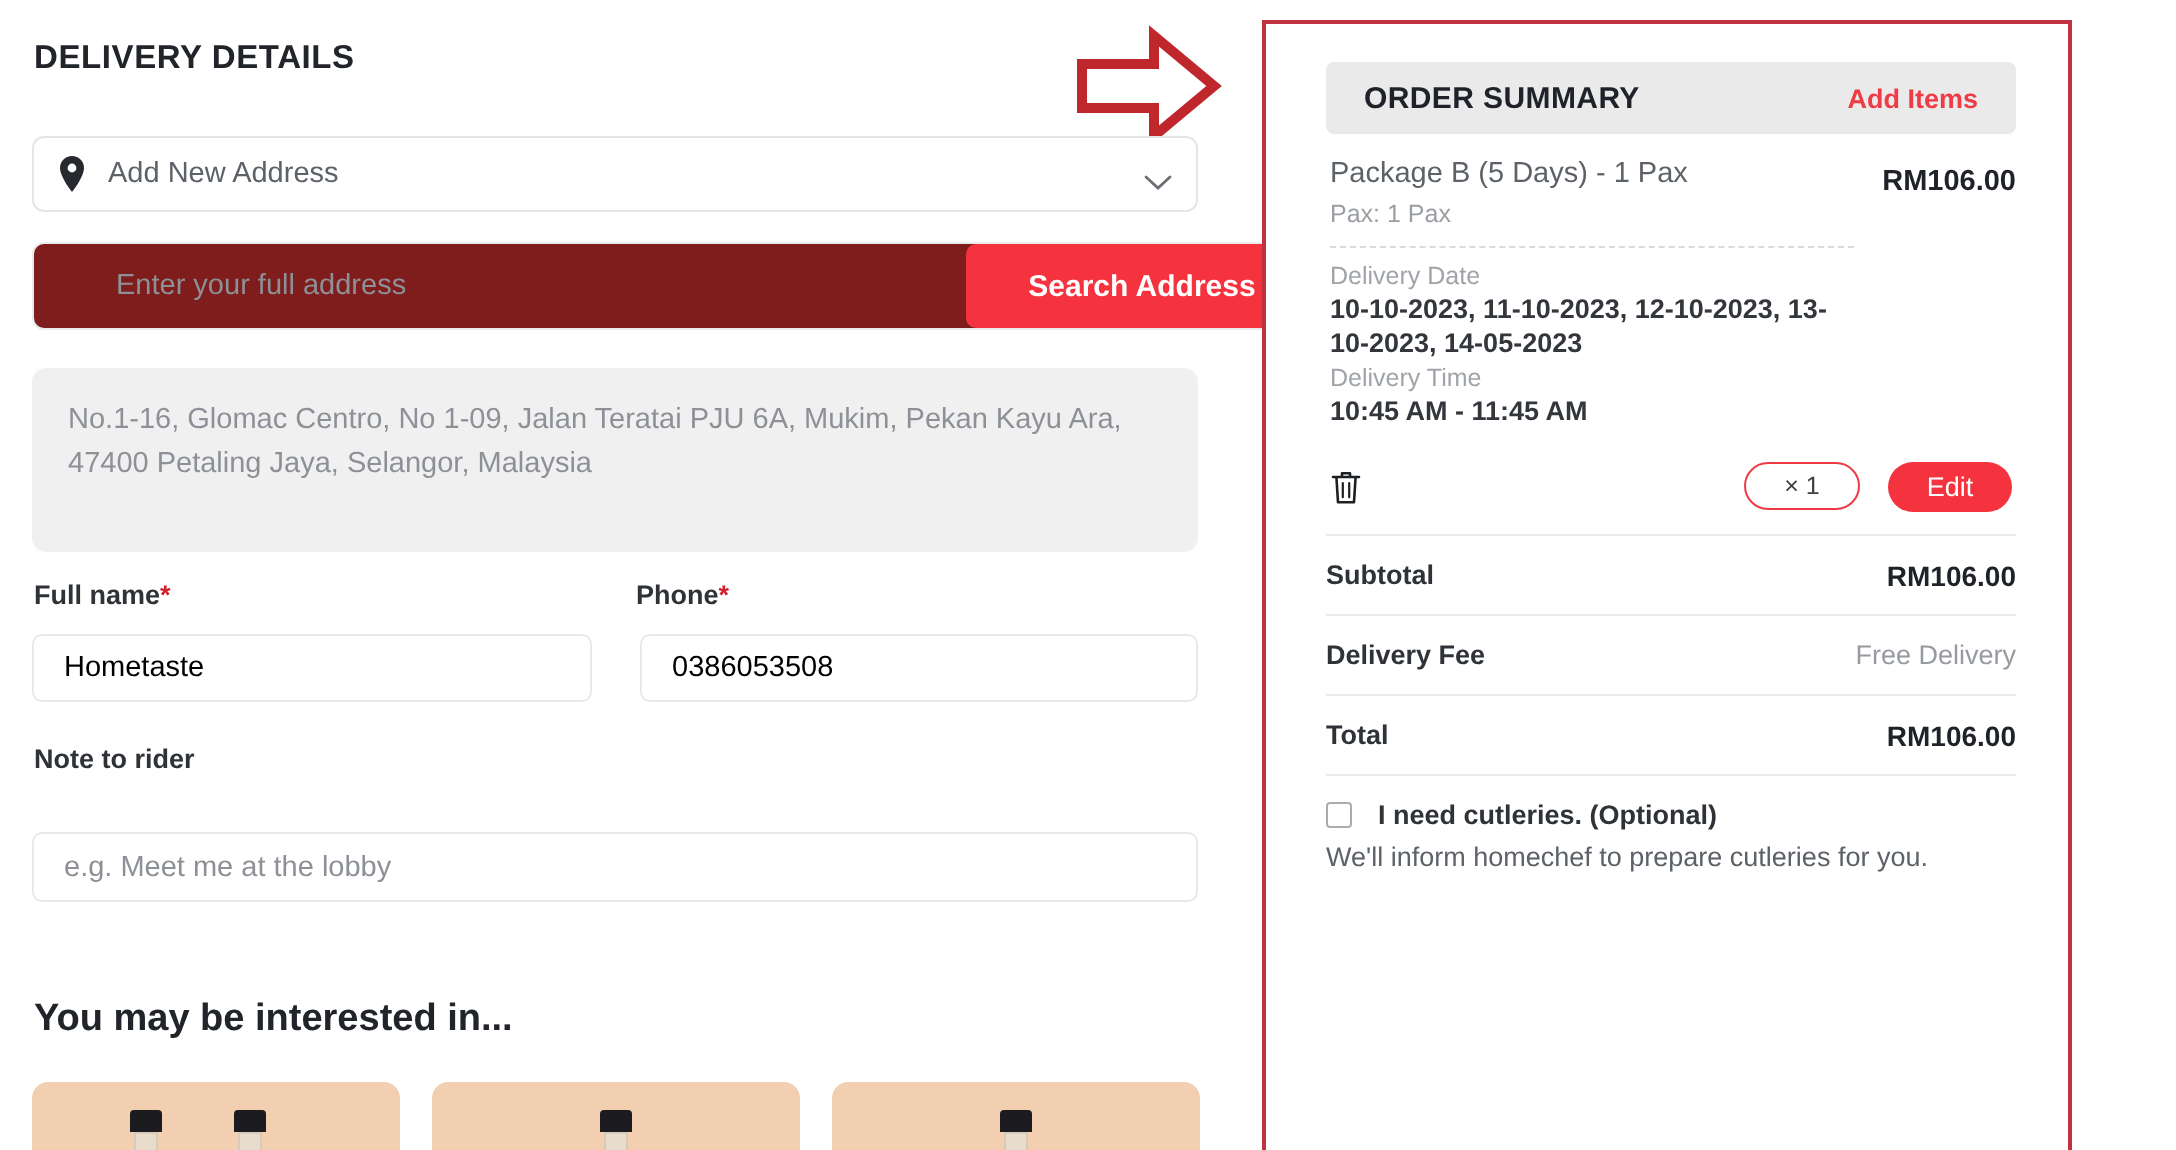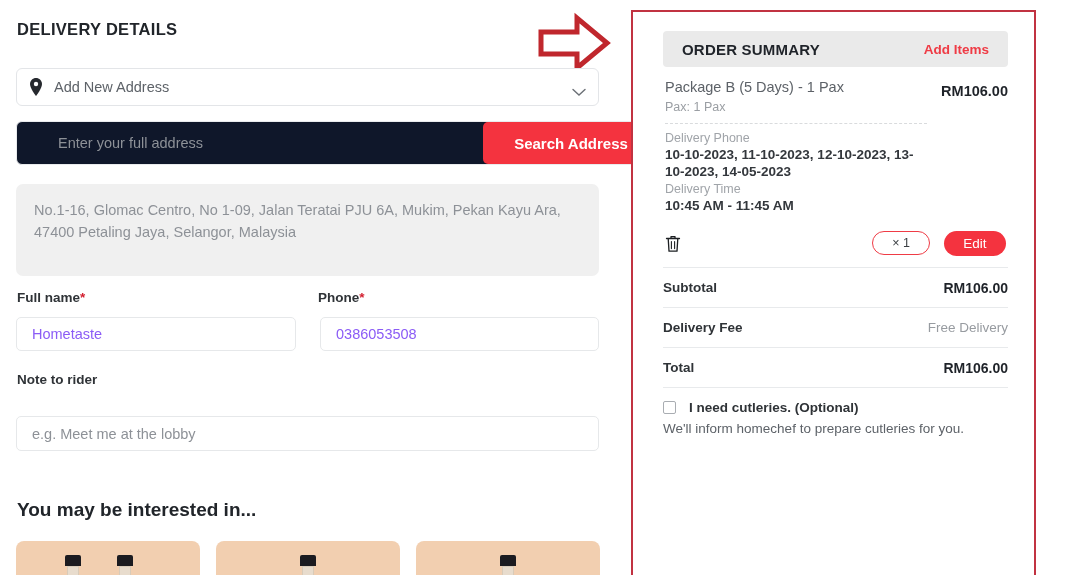--- a/index.html
+++ b/index.html
@@ -71,21 +71,21 @@
 
   
   .search-row {
     position: absolute;
     left: 16px;
     top: 121px;
     width: 644px;
     height: 44px;
     border: 1px solid #e9ebed;
     border-radius: 6px;
-    background: #0f172a;
+    background: #7f1d1d;
     box-sizing: border-box;
     display: flex;
     align-items: stretch;
     overflow: hidden;
   }
   .search-row .sr-input {
     flex: 1 1 auto;
     display: flex;
     align-items: center;
     padding-left: 41px;
@@ -147,21 +147,21 @@
     position: absolute;
     height: 34px;
     border: 1px solid #e6e8ea;
     border-radius: 5px;
     background: #fff;
     box-sizing: border-box;
     display: flex;
     align-items: center;
     padding: 0 15px;
     font-size: 14.5px;
-    color: #8b5cf6;
+    color: #000000;
   }
   .txt-input.ph { color: #8d9197; }
 
   #fullname-label { left: 17px; top: 290px; }
   #fullname-input { left: 16px; top: 317px; width: 280px; }
   #phone-label   { left: 318px; top: 290px; }
   #phone-input   { left: 320px; top: 317px; width: 279px; }
   #note-label    { left: 17px; top: 372px; }
   #note-input    { left: 16px; top: 416px; width: 583px; height: 35px; }
 
@@ -471,21 +471,21 @@
     </div>
 
     <div class="item-block">
       <div class="item-name">Package B (5 Days) - 1 Pax</div>
       <div class="item-pax">Pax: 1 Pax</div>
       <div class="dash-div"></div>
 
       <div class="item-price">RM106.00</div>
 
       <div class="meta-row">
-        <div class="meta-label">Delivery Phone</div>
+        <div class="meta-label">Delivery Date</div>
         <div class="meta-value">10-10-2023, 11-10-2023, 12-10-2023, 13-10-2023, 14-05-2023</div>
       </div>
       <div class="meta-row" style="margin-top:1px">
         <div class="meta-label">Delivery Time</div>
         <div class="meta-value">10:45 AM - 11:45 AM</div>
       </div>
 
       <div class="act-row">
         <span class="trash-btn">
           <svg width="16" height="19" viewBox="0 0 16 19">

